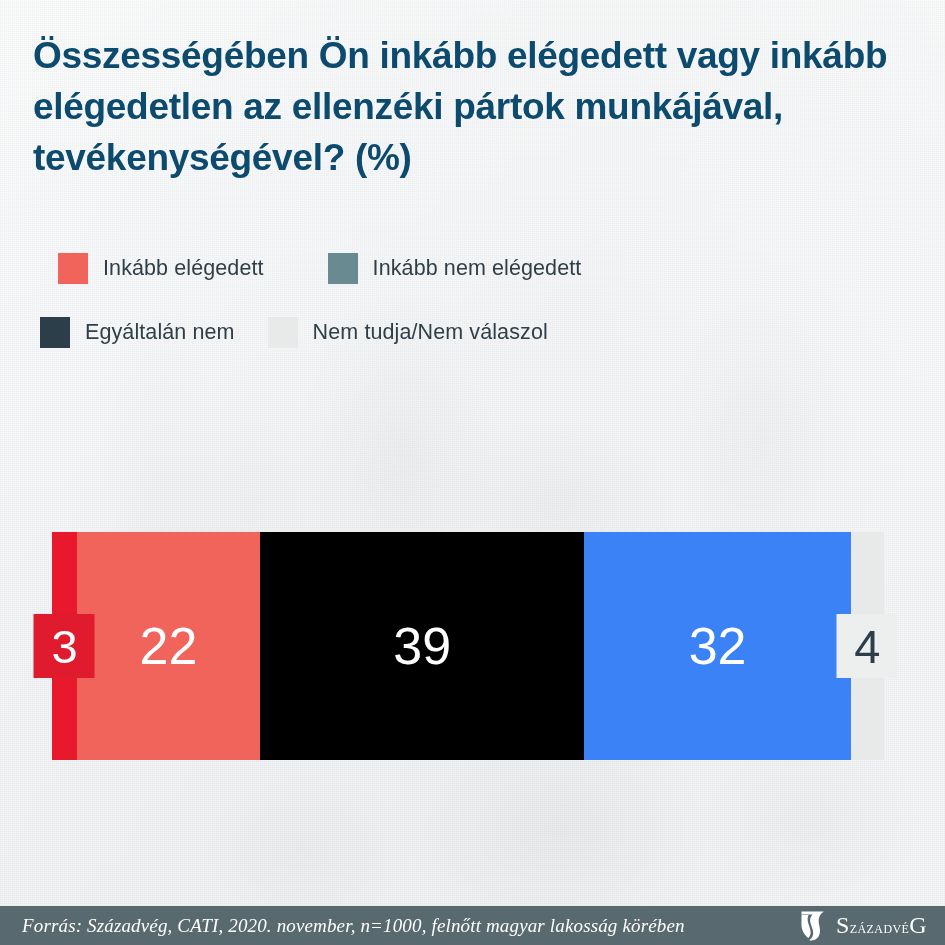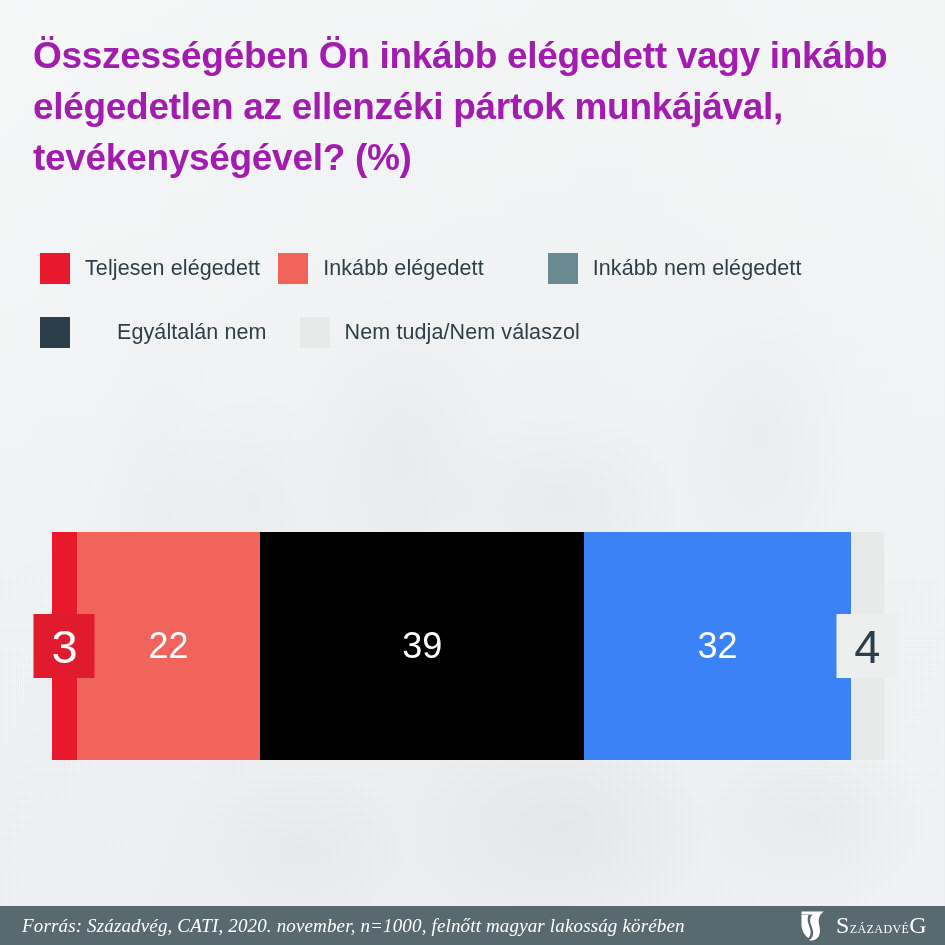--- a/index.html
+++ b/index.html
@@ -61,21 +61,21 @@
   .header {
     position: absolute;
     left: 33px;
     top: 30px;
     width: 880px;
   }
   .title {
     font-size: 37px;
     line-height: 51px;
     font-weight: bold;
-    color: #a21caf;
+    color: #0c4a6e;
     letter-spacing: -0.3px;
   }
 
   
   .legend {
     position: absolute;
     left: 40px;
     top: 247px;
     width: 880px;
   }
@@ -97,41 +97,41 @@
   }
   .legend-label {
     font-size: 21.5px;
     color: #2f3f48;
     white-space: nowrap;
     letter-spacing: 0.1px;
   }
   .li-0 { margin-left: 0px; }
   .li-1 { margin-left: 18px; }
   .li-2 { margin-left: 40px; padding-left: 24px; }
-  .li-r2-0 { margin-left: 0px; gap: 32px; }
+  .li-r2-0 { margin-left: 0px; }
   .li-r2-1 { margin-left: 33px; }
 
   
   .chart {
     position: absolute;
     left: 52px;
     top: 532px;
     width: 832px;
     height: 228px;
     display: flex;
   }
   .seg {
     position: relative;
     height: 100%;
     display: flex;
     align-items: center;
     justify-content: center;
   }
   .seg-value {
-    font-size: 36px;
+    font-size: 52px;
     font-weight: 500;
     line-height: 1;
     color: #ffffff;
     position: relative;
     z-index: 3;
   }
   
   .callout {
     position: absolute;
     top: 50%;
@@ -202,24 +202,20 @@
   <div class="bg-photo"></div>
   <div class="bg-veil"></div>
 
   <div class="header">
     <div class="title">Összességében Ön inkább elégedett vagy inkább elégedetlen az ellenzéki pártok munkájával, tevékenységével? (%)</div>
   </div>
 
   <div class="legend">
 
     <div class="legend-row">
-      <div class="legend-item li-0">
-        <span class="legend-swatch" id="sw-0-0" style="background: rgb(232, 25, 44);"></span>
-        <span class="legend-label">Teljesen elégedett</span>
-      </div>
       <div class="legend-item li-1">
         <span class="legend-swatch" id="sw-0-1" style="background: rgb(240, 100, 92);"></span>
         <span class="legend-label">Inkább elégedett</span>
       </div>
       <div class="legend-item li-2">
         <span class="legend-swatch" id="sw-0-2" style="background: rgb(105, 138, 144);"></span>
         <span class="legend-label">Inkább nem elégedett</span>
       </div>
     </div>
 

